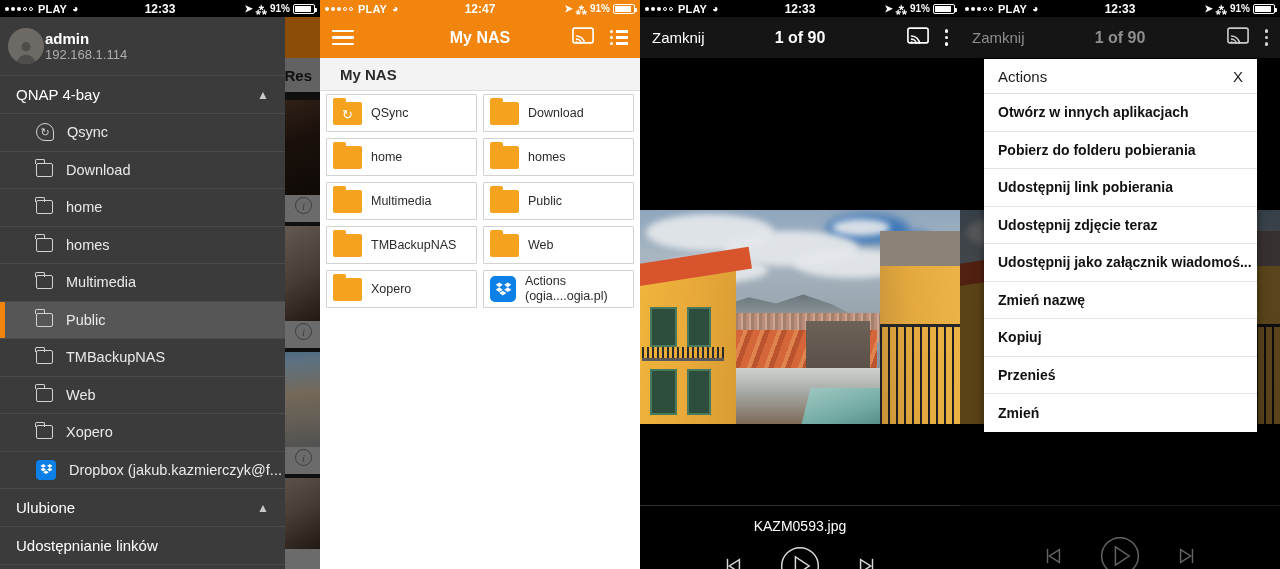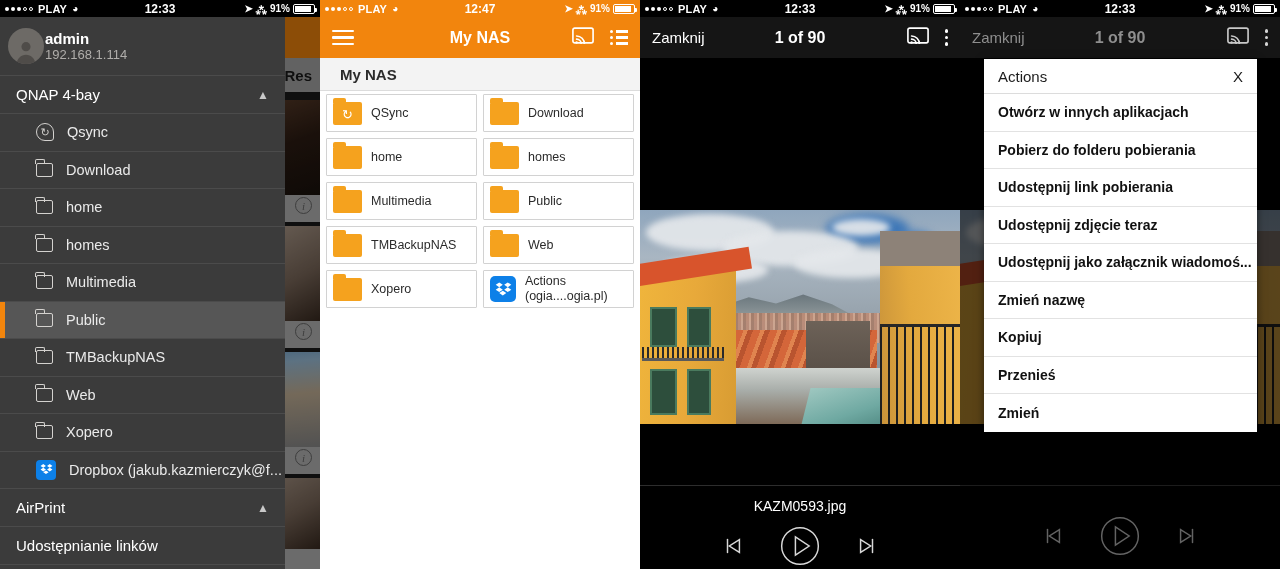--- a/index.html
+++ b/index.html
@@ -294,21 +294,21 @@
     position: absolute; left: 28%; bottom: 0; width: 30%; height: 20%;
     background: linear-gradient(180deg,#6a6560 0%,#3e3a36 100%);
     transform: skewY(-6deg);
   }
   .photo .plaza {
     position: absolute; left: 20%; bottom: 0; width: 26%; height: 14%;
     background: #b8643c;
   }
 
   .photo-footer {
-    position: absolute; left: 0; right: 0; bottom: 0; height: 84px;
+    position: absolute; left: 0; right: 0; bottom: 0; height: 64px;
     border-top: 1px solid #2d2d2d; background: #000;
     display: flex; flex-direction: column; align-items: center; margin-top: 28px;
   }
   .photo-name { color: #fff; font-size: 14px; margin-top: 12px; }
   .photo-controls {
     display: flex; align-items: center; justify-content: center;
     gap: 34px; margin-top: 10px;
   }
   .ctl { color: #d8d8d8; }
   .ctl.dim { color: #636363; }
@@ -424,21 +424,21 @@
       <div class="drawer-item" style="">
         <span class="ico-dropbox">
           <svg viewBox="0 0 24 24" fill="#fff" aria-hidden="true">
             <path d="M6 2 1 5.4l5 3.4 5-3.4zM18 2l-5 3.4 5 3.4 5-3.4zM1 12.2l5 3.4 5-3.4-5-3.4zM18 8.8l-5 3.4 5 3.4 5-3.4zM6 17.1l5 3.4 5-3.4-5-3.3z"></path>
           </svg>
         </span>
         <span class="lbl">Dropbox (jakub.kazmierczyk@f...</span>
       </div>
 
       <div class="drawer-section">
-        <span>AirPrint</span>
+        <span>Ulubione</span>
         <span class="chev">▲</span>
       </div>
       <div class="drawer-plain">
         <span>Udostępnianie linków</span>
       </div>
       <div class="drawer-plain">
         
       </div>
     </div>
 

